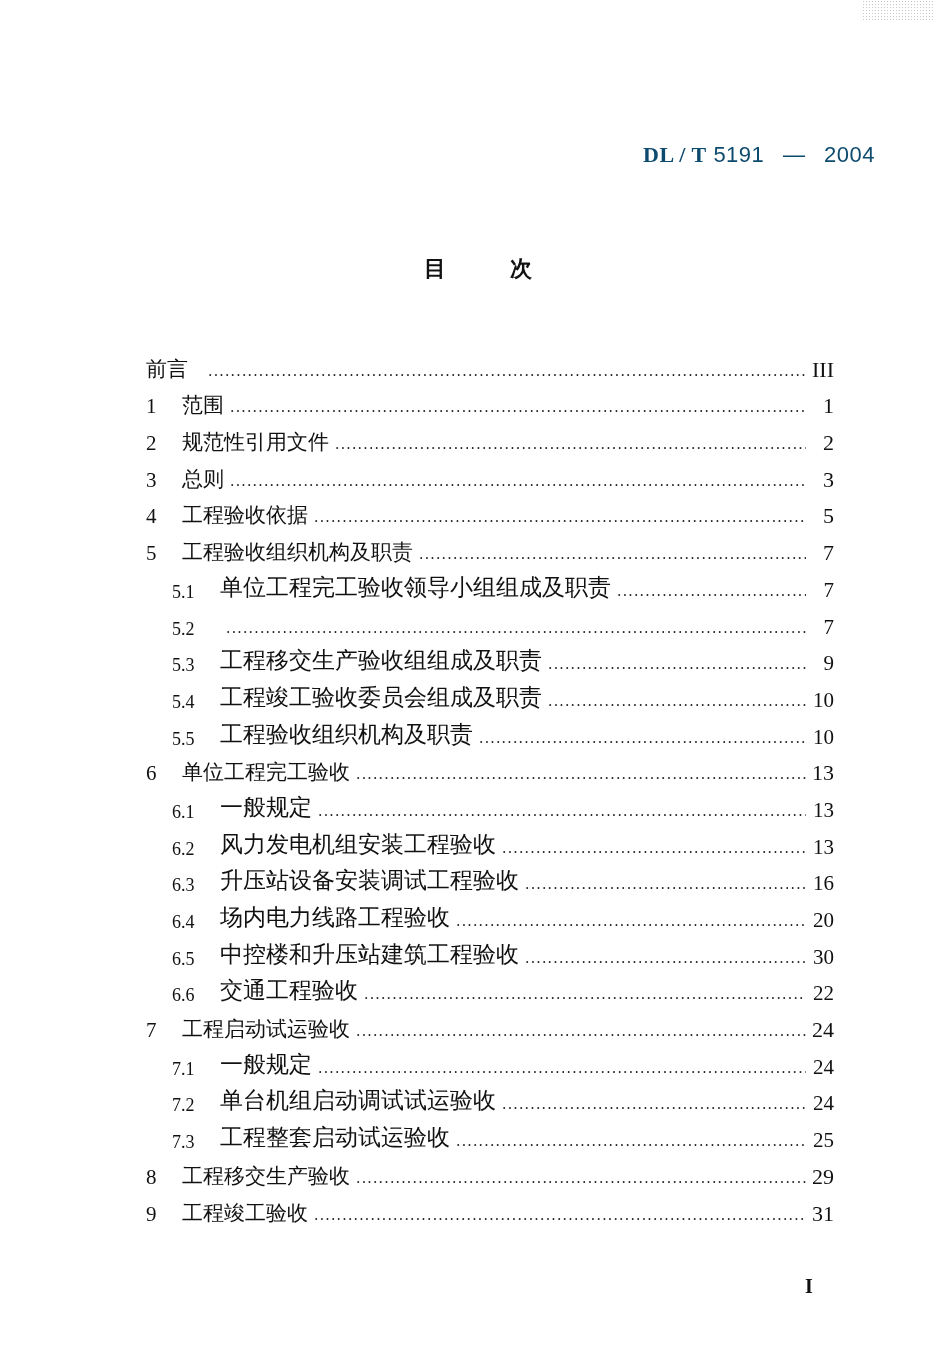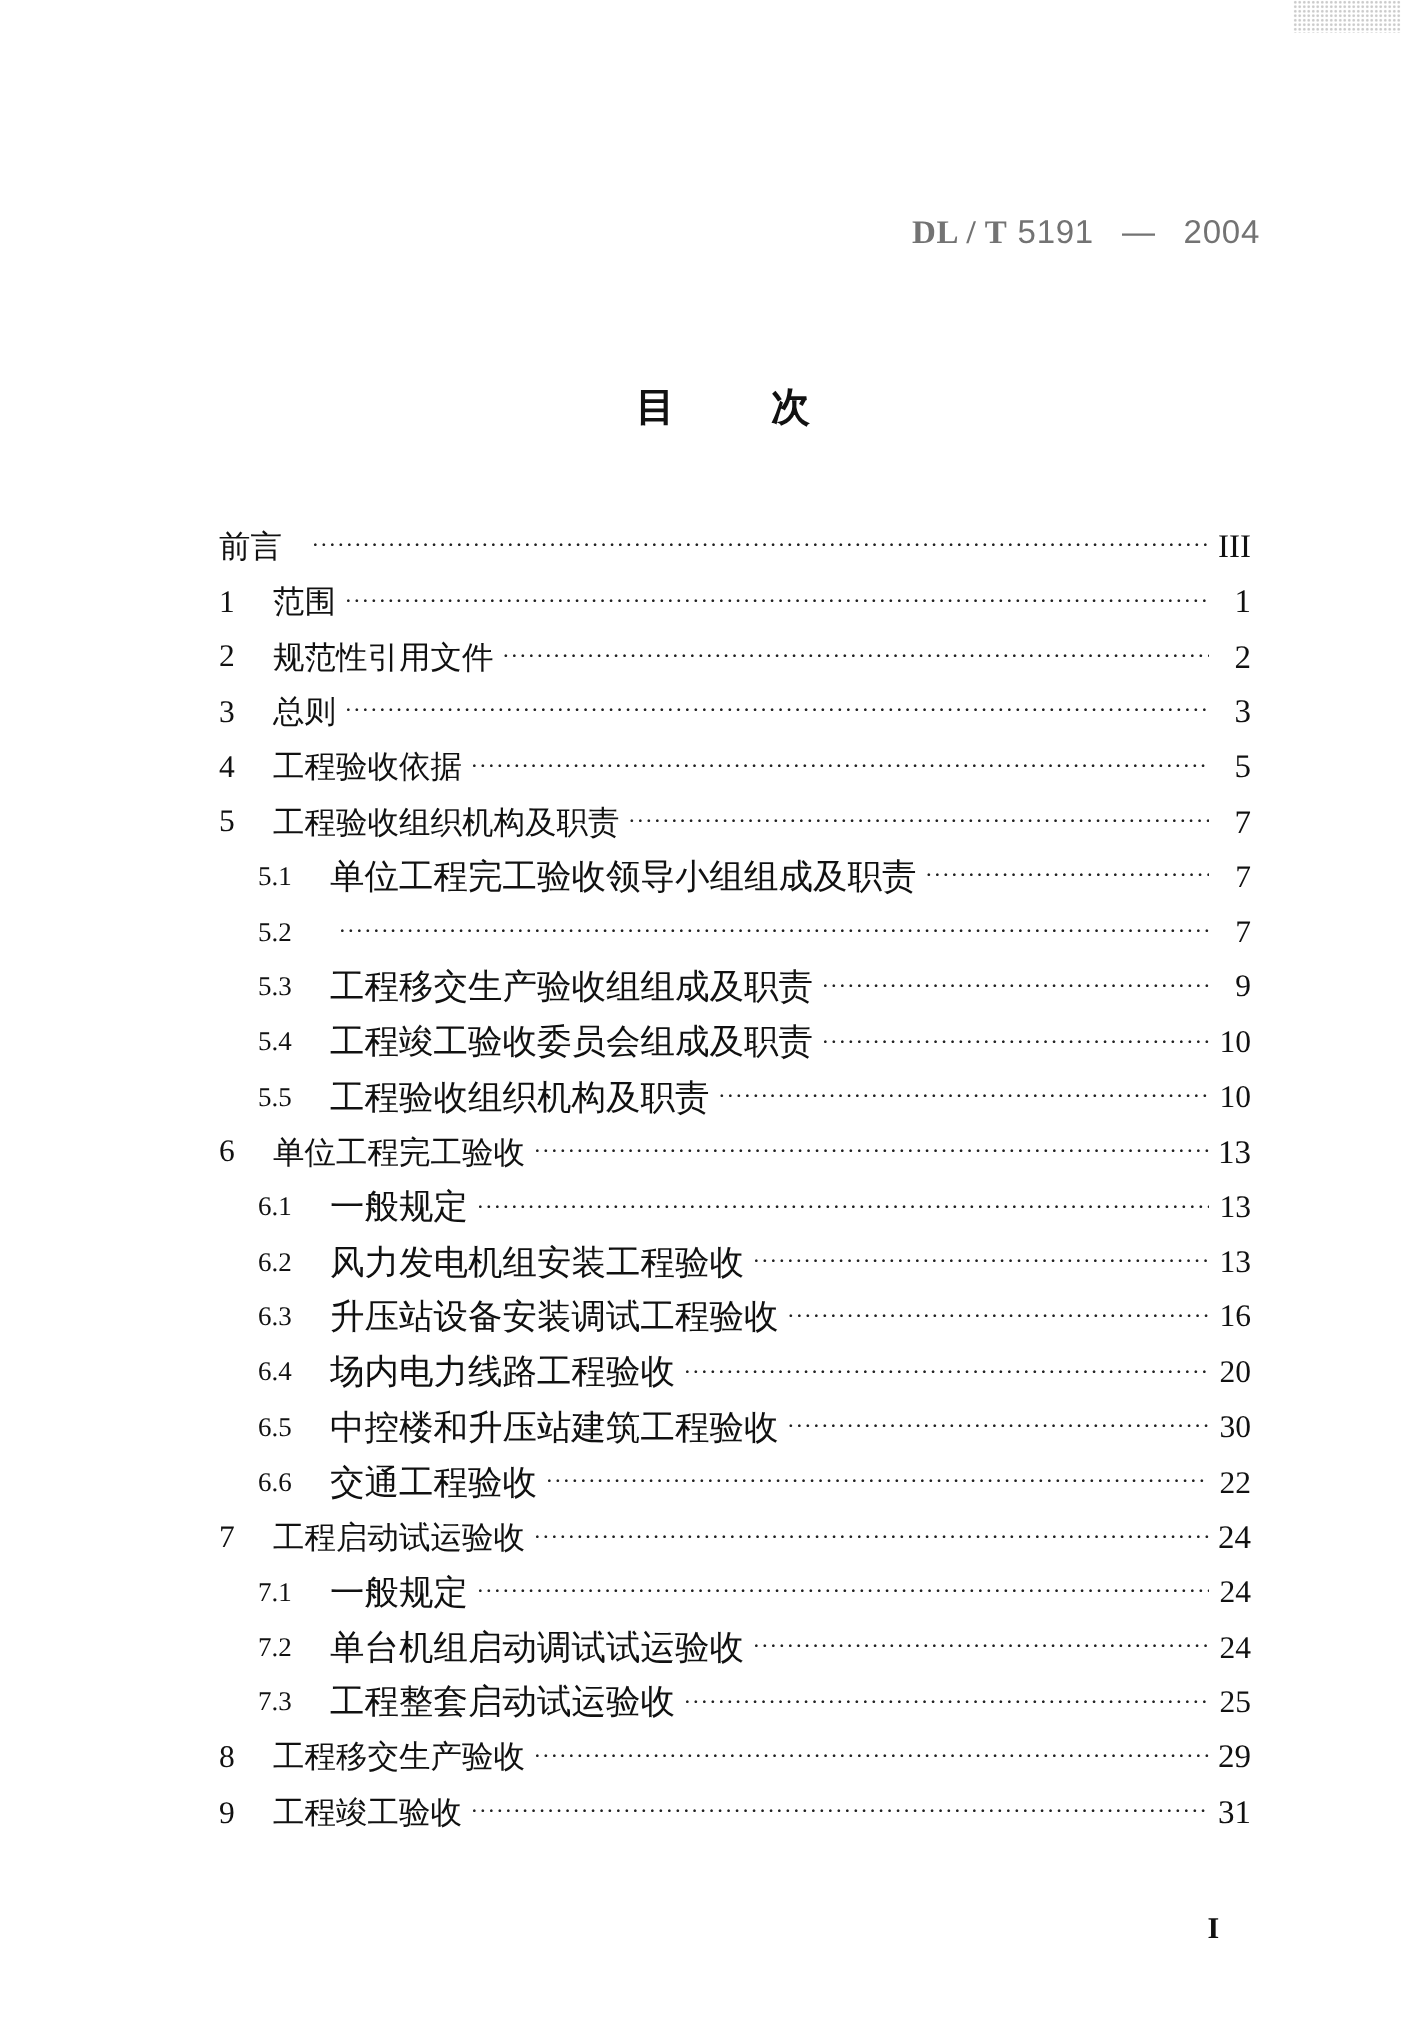--- a/index.html
+++ b/index.html
@@ -1,29 +1,29 @@
 <!DOCTYPE html>
 <html><head>
 <meta charset="utf-8">
 <style>
   html, body { margin: 0; padding: 0; background: #ffffff; }
   body { width: 950px; height: 1350px; position: relative; overflow: hidden;
          font-family: "DejaVu Serif", "Liberation Serif", serif; color: #111; }
   .stamp { position: absolute; left: 862px; top: 0px; width: 72px; height: 22px;
            background-image: radial-gradient(#bbb 0.8px, transparent 0.9px);
            background-size: 3px 3px; opacity: 0.8; }
-  .doc-code { position: absolute; left: 608px; top: 142px; font-size: 22px;
-              font-family: "Liberation Sans", sans-serif; letter-spacing: 0.5px; color: #737373; }
+  .doc-code { position: absolute; left: 643px; top: 142px; font-size: 22px;
+              font-family: "Liberation Sans", sans-serif; letter-spacing: 0.5px; color: #0c4a6e; }
   .doc-code .prefix { font-family: "Liberation Serif", serif; font-weight: bold; }
   .doc-code .dash { margin: 0 12px; }
-  .title { position: absolute; left: 424px; top: 254px; font-size: 26px; font-weight: bold;
+  .title { position: absolute; left: 424px; top: 254px; font-size: 22px; font-weight: bold;
            font-family: "DejaVu Sans", sans-serif; letter-spacing: 0; }
   .title span.gap { display: inline-block; width: 64px; }
   .toc { position: absolute; left: 146px; top: 346px; width: 688px; }
-  .row { display: flex; align-items: center; height: 36.7px; font-size: 21px; }
+  .row { display: flex; align-items: flex-end; height: 36.7px; font-size: 21px; }
   .row.sub { font-size: 18px; padding-left: 26px; }
   .num { display: inline-block; width: 36px; font-family: "Liberation Serif", serif; }
   .row.sub .num { width: 48px; }
   .label { white-space: nowrap; font-family: "DejaVu Sans", sans-serif; }
   .row.sub .label { font-size: 23px; }
   .leader { flex: 1; overflow: hidden; white-space: nowrap; margin: 0 6px; color: #222;
             font-size: 14px; letter-spacing: 1.2px; }
   .leader::after { content: "································································································································"; }
   .page { font-family: "Liberation Serif", serif; min-width: 22px; text-align: right; font-size: 22px; }
   .row.sub .page { font-size: 21px; }

